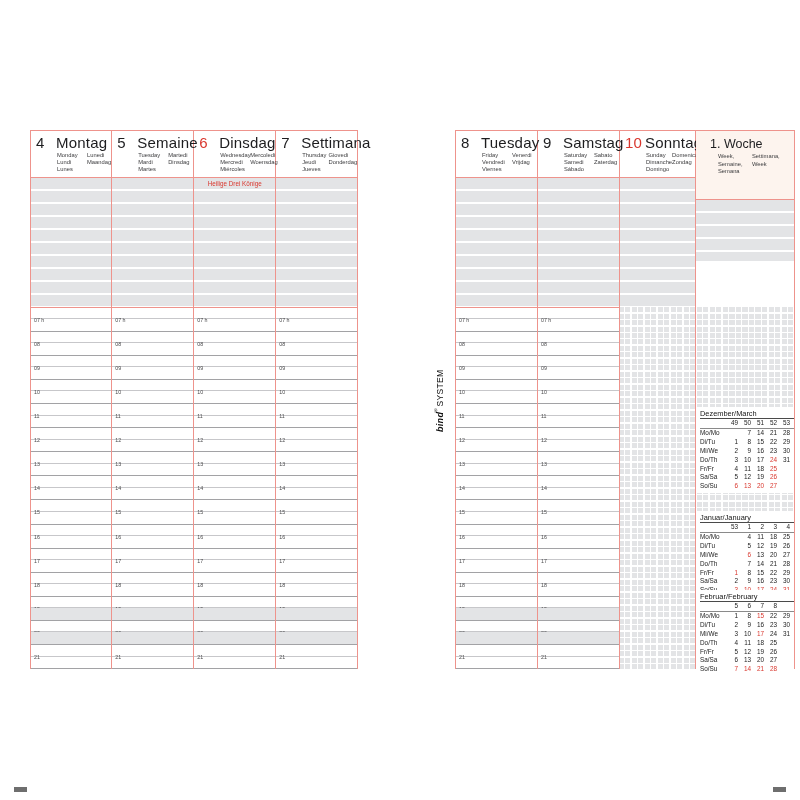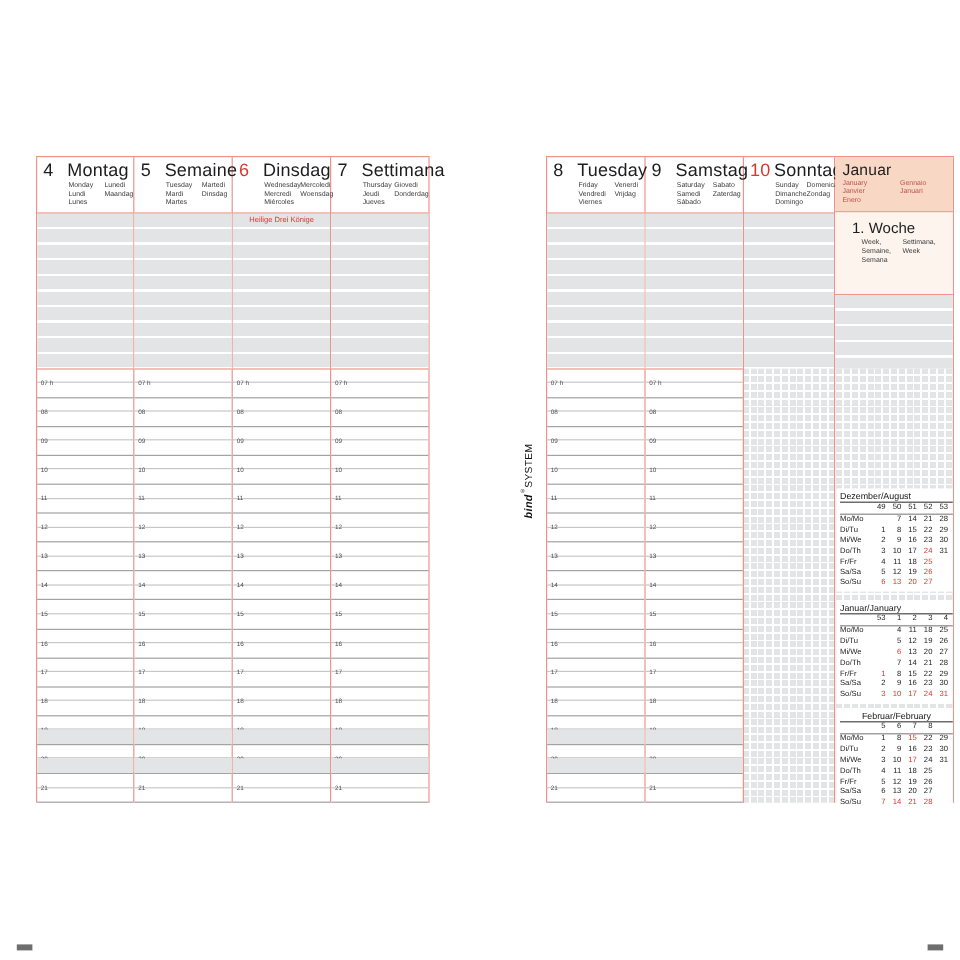--- a/index.html
+++ b/index.html
@@ -590,54 +590,40 @@
               </ul>
               <ul>
                 <li>Domenica</li>
                 <li>Zondag</li>
               </ul>
             </div>
           </div>
           <div class="notes"></div>
         </div>
         <div class="right-col">
-        <div class="month-box">
-          <div class="mb-title">Januar</div>
-          <div class="mb-sub">
-            <ul id="mb-c1">
-                <li>January</li>
-                <li>Janvier</li>
-                <li>Enero</li>
-              </ul>
-              <ul id="mb-c2">
-                <li>Gennaio</li>
-                <li>Januari</li>
-              </ul>
-          </div>
-        </div>
         <div class="week-box">
           <div class="wb-title">1. Woche</div>
           <div class="wb-sub">
             <ul id="wb-c1">
                 <li>Week,</li>
                 <li>Semaine,</li>
                 <li>Semana</li>
               </ul>
               <ul id="wb-c2">
                 <li>Settimana,</li>
                 <li>Week</li>
               </ul>
           </div>
         </div>
         <div class="rc-notes"></div>
       </div>
     </div>
     <div id="minicals">
         <div class="mc" style="top: 276px;">
-          <div class="mc-title">Dezember/August</div>
+          <div class="mc-title">Dezember/March</div>
           <div class="mc-row mc-weeks">
             <span class="mc-cell mc-label"></span>
             <span class="mc-cell">49</span>
             <span class="mc-cell">50</span>
             <span class="mc-cell">51</span>
             <span class="mc-cell">52</span>
             <span class="mc-cell">53</span>
           </div>
           <div class="mc-row">
             <span class="mc-cell mc-label">Mo/Mo</span>
@@ -689,21 +675,21 @@
           </div>
           <div class="mc-row">
             <span class="mc-cell mc-label">So/Su</span>
             <span class="mc-cell red">6</span>
             <span class="mc-cell red">13</span>
             <span class="mc-cell red">20</span>
             <span class="mc-cell red">27</span>
             <span class="mc-cell"></span>
           </div>
         </div>
-        <div class="mc" style="top: 369px;">
+        <div class="mc" style="top: 380px;">
           <div class="mc-title">Januar/January</div>
           <div class="mc-row mc-weeks">
             <span class="mc-cell mc-label"></span>
             <span class="mc-cell">53</span>
             <span class="mc-cell">1</span>
             <span class="mc-cell">2</span>
             <span class="mc-cell">3</span>
             <span class="mc-cell">4</span>
           </div>
           <div class="mc-row">
@@ -756,21 +742,21 @@
           </div>
           <div class="mc-row">
             <span class="mc-cell mc-label">So/Su</span>
             <span class="mc-cell red">3</span>
             <span class="mc-cell red">10</span>
             <span class="mc-cell red">17</span>
             <span class="mc-cell red">24</span>
             <span class="mc-cell red">31</span>
           </div>
         </div>
-        <div class="mc" style="top: 459px; text-align: center;">
+        <div class="mc" style="top: 459px;">
           <div class="mc-title">Februar/February</div>
           <div class="mc-row mc-weeks">
             <span class="mc-cell mc-label"></span>
             <span class="mc-cell">5</span>
             <span class="mc-cell">6</span>
             <span class="mc-cell">7</span>
             <span class="mc-cell">8</span>
             <span class="mc-cell"></span>
           </div>
           <div class="mc-row">

